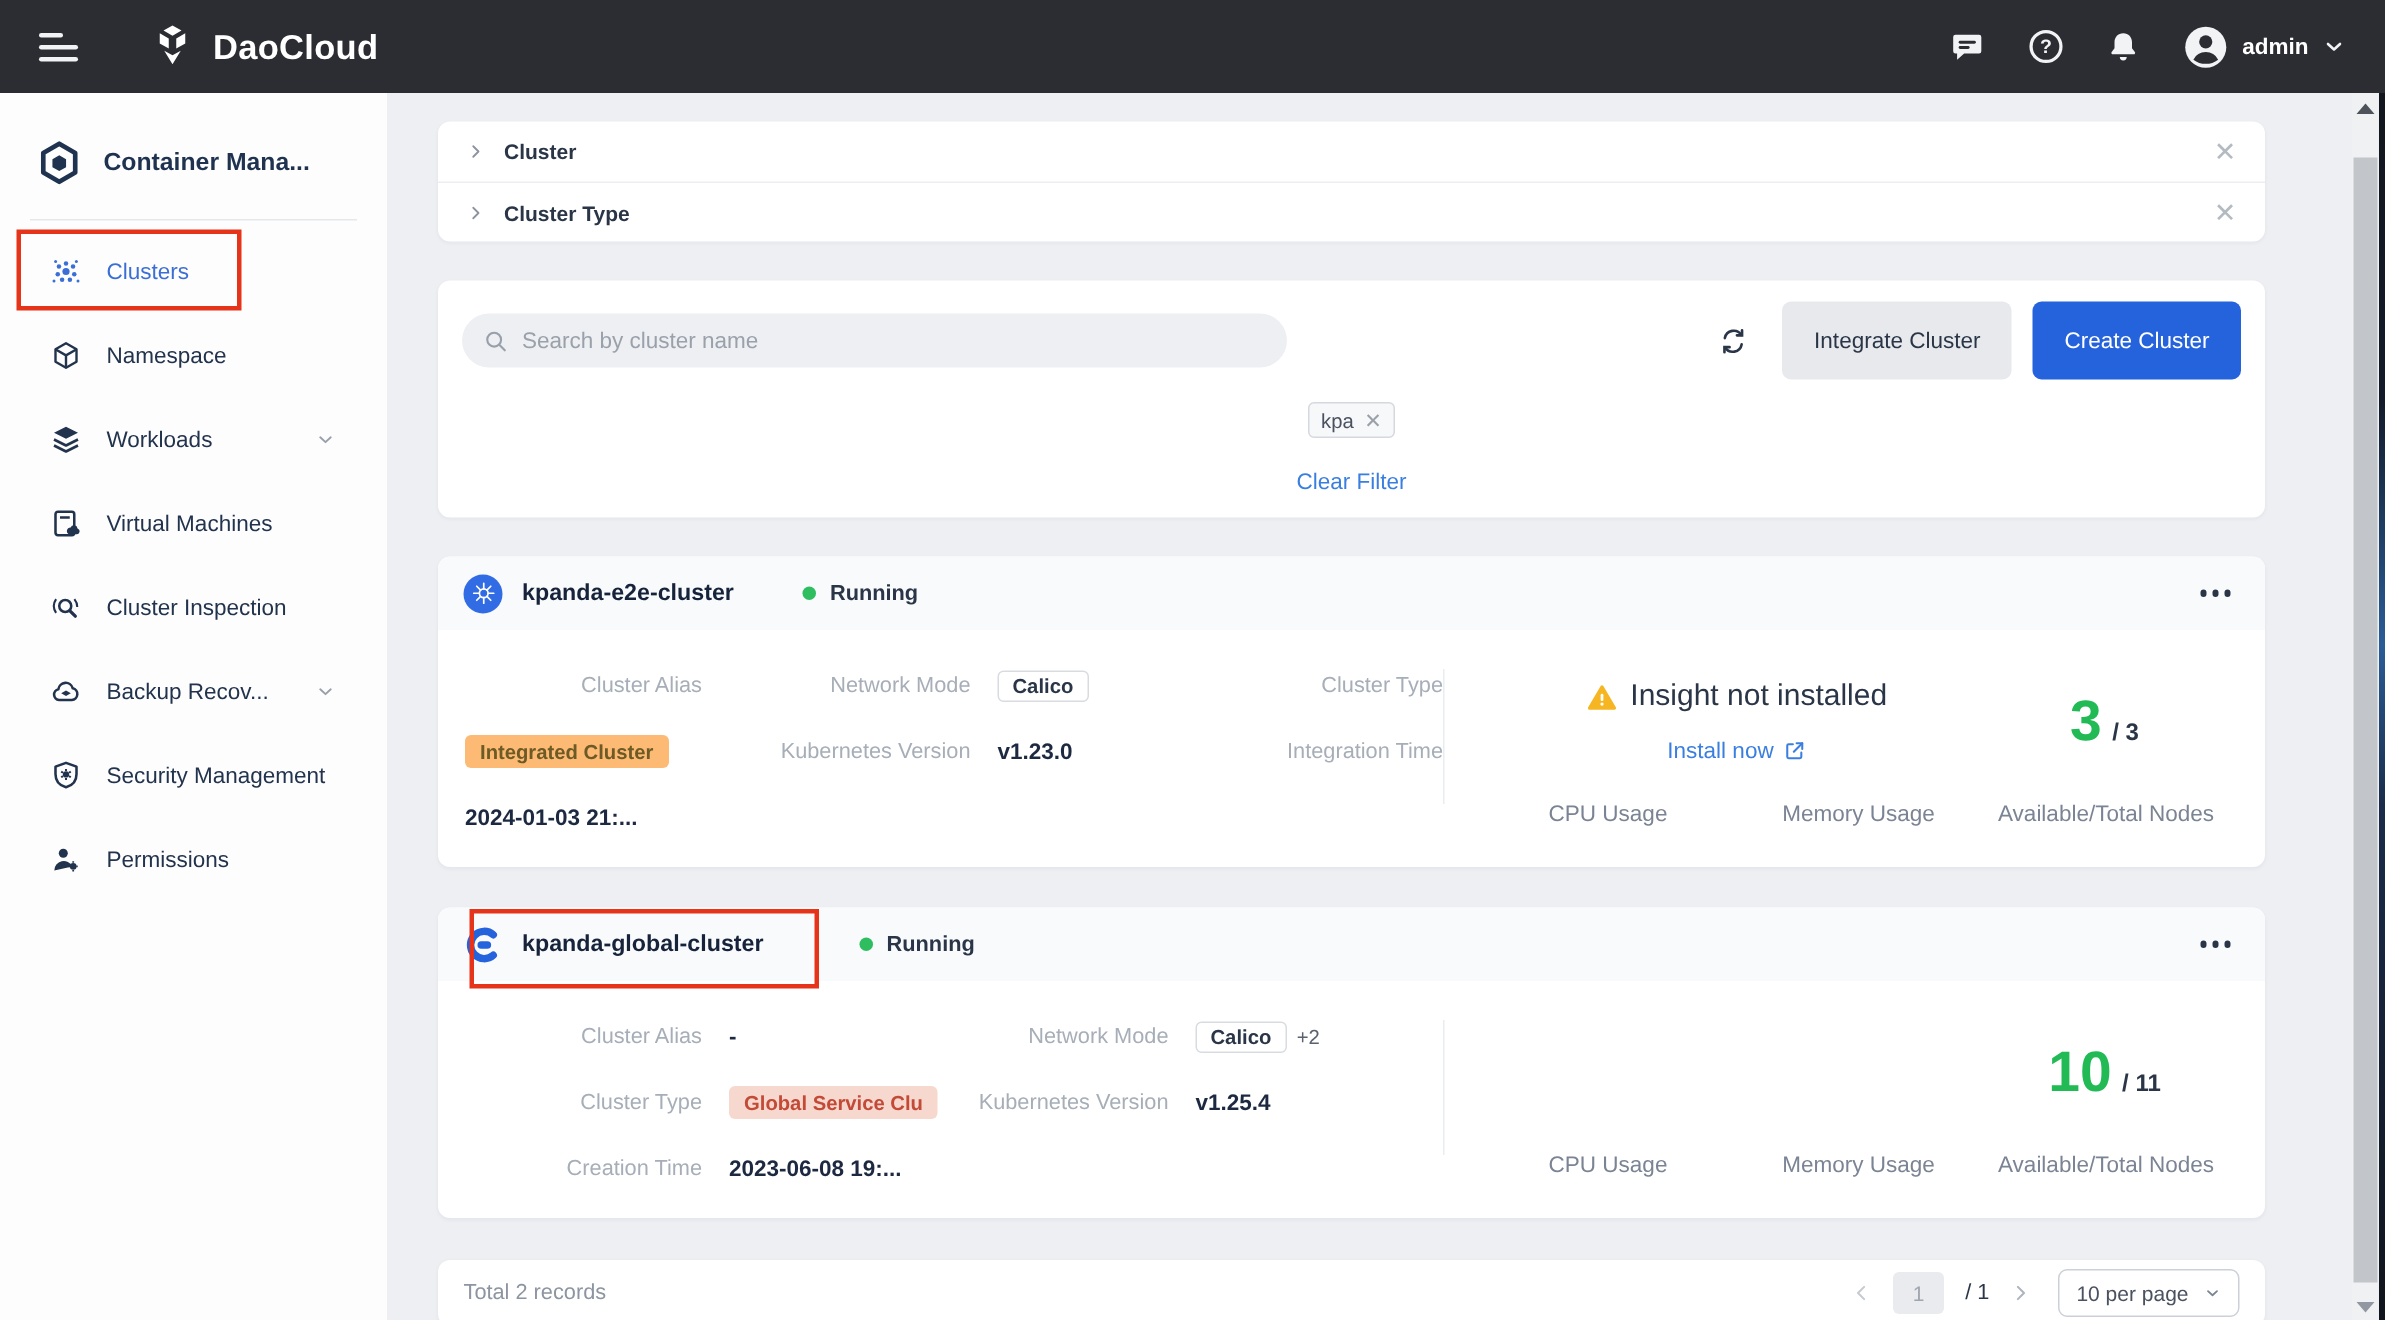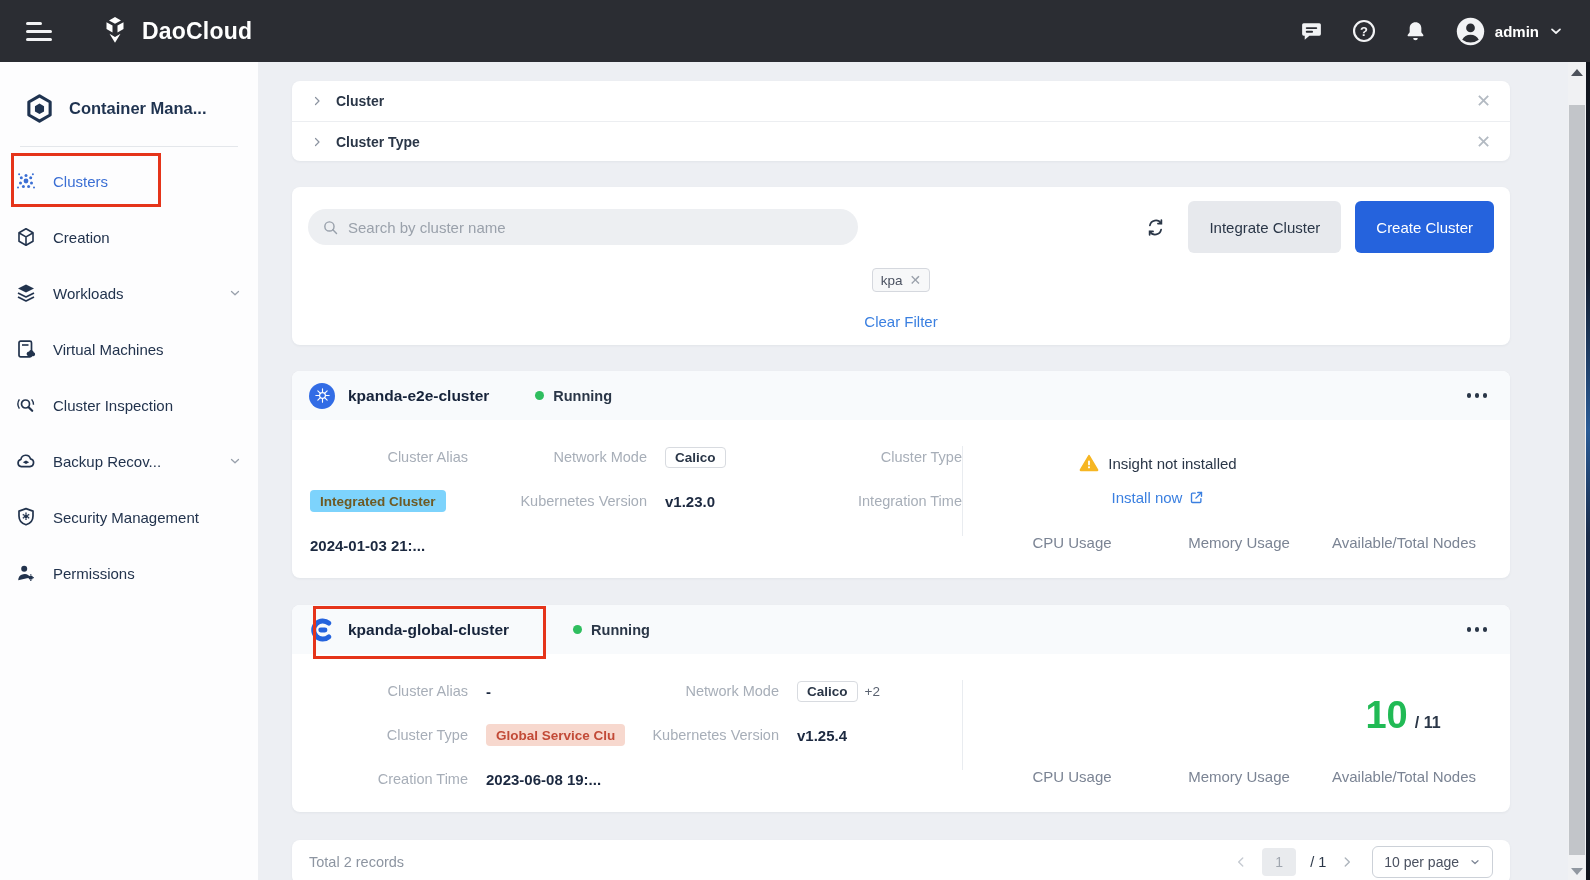--- a/index.html
+++ b/index.html
@@ -22,21 +22,21 @@
 
   
   .app-row { display:flex; height:818px; }
 
   
   .sidebar { width:258px; background:#fdfdfe; padding-top:26px; position:relative; flex:none; }
   .side-header { display:flex; align-items:center; gap:14px; padding:0 24px; height:40px; }
   .side-title { font-size:16.5px; font-weight:bold; color:#1f3350; white-space:nowrap; }
   .side-divider { border-top:1px solid #e4e7eb; margin:18px 20px 0 20px; }
   .side-nav { position:relative; margin-top:6px; }
-  .nav-item { height:56px; display:flex; align-items:center; padding:0 16px; gap:17px; font-size:15px; color:#22334d; cursor:pointer; }
+  .nav-item { height:56px; display:flex; align-items:center; padding:0 34px; gap:17px; font-size:15px; color:#22334d; cursor:pointer; }
   .nav-item .ic { width:20px; height:20px; flex:none; display:flex; align-items:center; justify-content:center; }
   .nav-item.active { color:#3b6fd4; }
   .nav-item .chev { margin-left:auto; color:#98a0ab; display:flex; }
   .annotation-box { position:absolute; border:3px solid #e5341a; pointer-events:none; z-index:5; }
   .anno-sidebar { left:11px; top:0px; width:150px; height:54px; }
 
   
   .main { flex:1; padding:19px 0 0 34px; overflow:hidden; }
   .content { width:1218px; }
   .card { background:#fff; border-radius:8px; box-shadow:0 1px 3px rgba(20,30,50,.05); }
@@ -75,26 +75,26 @@
   .cc-more i { width:4.5px; height:4.5px; border-radius:50%; background:#2a3647; }
   .anno-card2 { left:21px; top:1px; width:233px; height:53px; }
   .cc-body { height:158px; position:relative; }
   .info-grid { width:670px; display:grid; grid-template-columns:176px 179px 132px 183px; padding-top:15px; }
   .cell { height:44px; display:flex; align-items:center; }
   .cell.lab { justify-content:flex-end; color:#a7aeb8; font-size:14.5px; }
   .cell.val { padding-left:18px; font-size:15px; font-weight:bold; color:#1c2940; }
   .badge-calico { border:1px solid #d8dbe0; background:#fff; border-radius:4px; padding:2px 9px; font-size:13.5px; font-weight:bold; color:#2a3647; }
   .net-extra { margin-left:7px; font-size:13.5px; font-weight:normal; color:#5a6270; }
   .badge-type { border-radius:4px; padding:3.5px 10px; font-size:13.5px; font-weight:bold; white-space:nowrap; }
-  .badge-tan { background:#7dd3fc; color:#6e5a24; }
+  .badge-tan { background:#fdba74; color:#6e5a24; }
   .badge-red { background:#f7d8ce; color:#c24a37; max-width:152px; overflow:hidden; }
   .v-divider { position:absolute; left:670px; top:26px; width:1px; height:90px; background:#e9ecf0; }
   .body-right { position:absolute; left:671px; top:0; right:0; bottom:0; }
   .insight { position:absolute; left:0; width:390px; top:33px; text-align:center; }
-  .insight-line1 { display:inline-flex; align-items:center; gap:9px; font-size:15px; color:#2a3647; }
+  .insight-line1 { display:inline-flex; align-items:center; gap:9px; font-size:20px; color:#2a3647; }
   .insight-line2 { margin-top:12px; }
   .insight-link { display:inline-flex; align-items:center; gap:7px; font-size:15px; color:#3a7fe0; cursor:pointer; }
   .nodes { position:absolute; left:350px; width:180px; top:40px; text-align:center; white-space:nowrap; }
   .nodes-big { font-size:38px; font-weight:bold; color:#21ba55; }
   .nodes-total { font-size:16px; font-weight:bold; color:#2a3647; margin-left:7px; }
   .usage-label { position:absolute; top:114px; transform:translateX(-50%); font-size:15px; color:#7b8494; white-space:nowrap; }
   .ul-cpu { left:109px; } .ul-mem { left:276px; } .ul-nodes { left:441px; }
 
   
   .footer-card { margin-top:28px; height:44px; display:flex; align-items:center; padding:0 17px; }
@@ -204,21 +204,21 @@
         </span>
         <span>Clusters</span>
       </div>
       <div class="nav-item">
         <span class="ic">
           <svg width="20" height="20" viewBox="0 0 20 20" fill="none" stroke="#22334d" stroke-width="1.6" stroke-linejoin="round">
               <path d="M10 1.8l7 4v8.4l-7 4-7-4V5.8z"></path>
               <path d="M3.2 6L10 9.9 16.8 6M10 9.9v8.3"></path>
             </svg>
         </span>
-        <span>Creation</span>
+        <span>Namespace</span>
       </div>
       <div class="nav-item">
         <span class="ic">
           <svg width="20" height="20" viewBox="0 0 20 20">
               <path d="M10 1.5l8 4-8 4-8-4z" fill="#22334d"></path>
               <path d="M2 10l8 4 8-4" fill="none" stroke="#22334d" stroke-width="1.7" stroke-linejoin="round"></path>
               <path d="M2 14l8 4 8-4" fill="none" stroke="#22334d" stroke-width="1.7" stroke-linejoin="round"></path>
             </svg>
         </span>
         <span>Workloads</span>
@@ -403,20 +403,23 @@
                 <span class="insight-link">
                   <span>Install now</span>
                   <svg width="15" height="15" viewBox="0 0 24 24" fill="none" stroke="#3a7fe0" stroke-width="2.2" stroke-linecap="round" stroke-linejoin="round">
                       <path d="M10 5H5.5A1.5 1.5 0 0 0 4 6.5v12A1.5 1.5 0 0 0 5.5 20h12a1.5 1.5 0 0 0 1.5-1.5V14"></path>
                       <path d="M14 4h6v6"></path>
                       <path d="M20 4l-9 9"></path>
                     </svg>
                 </span>
               </div>
             </div>
+            <div class="nodes">
+              <span class="nodes-big">3</span><span class="nodes-total">/ 3</span>
+            </div>
             <span class="usage-label ul-cpu">CPU Usage</span>
             <span class="usage-label ul-mem">Memory Usage</span>
             <span class="usage-label ul-nodes">Available/Total Nodes</span>
           </div>
         </div>
       </div>
 
       <div class="card cluster-card" style="margin-top:27px">
         <div class="cc-header">
           <div class="annotation-box anno-card2"></div>

